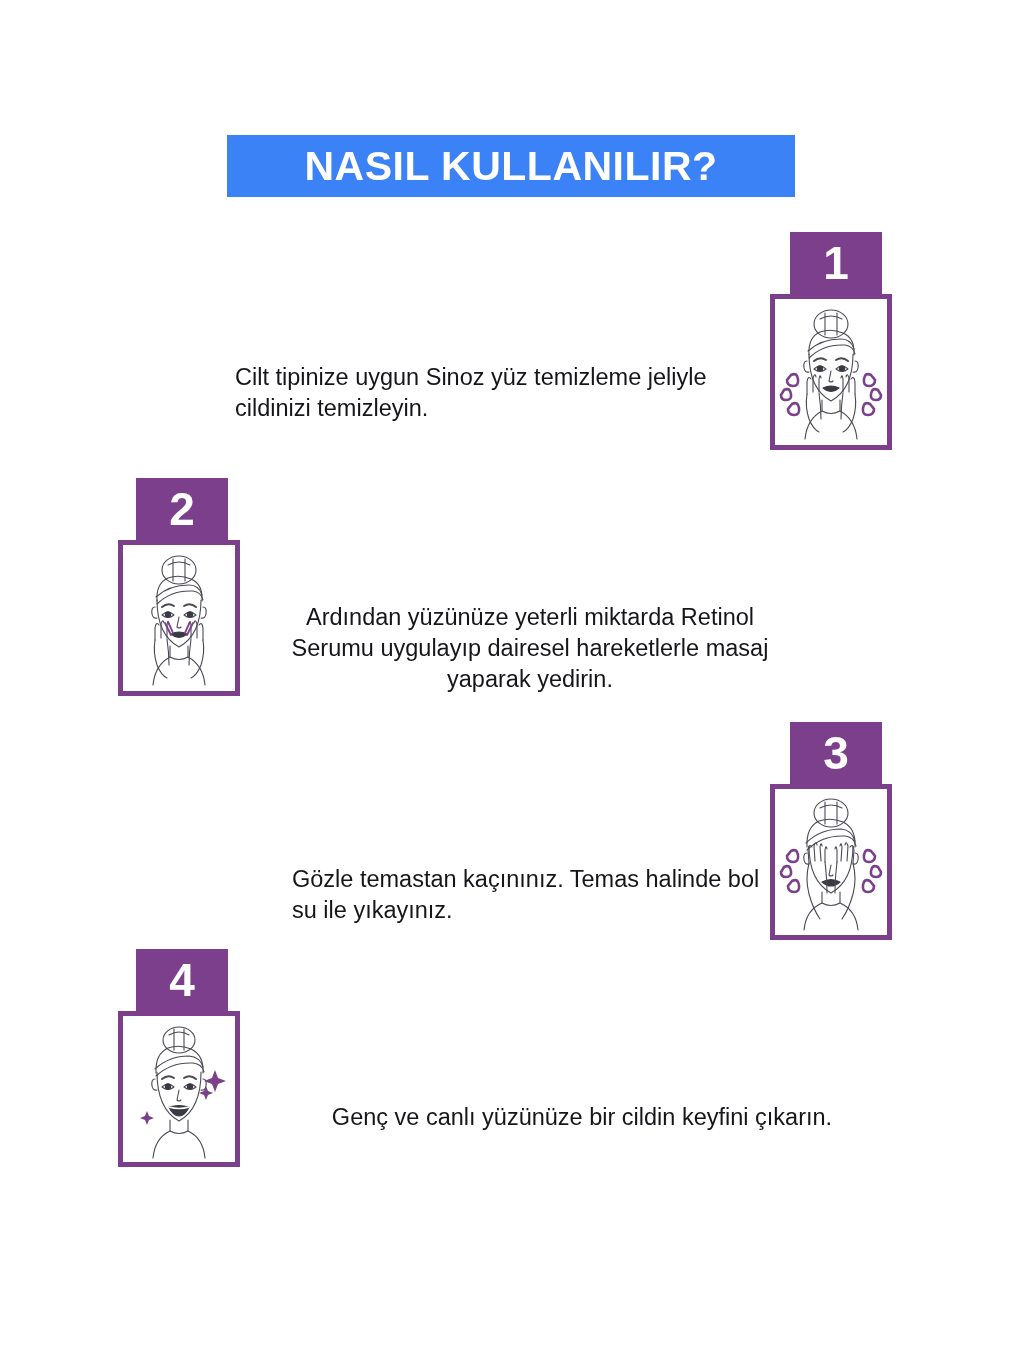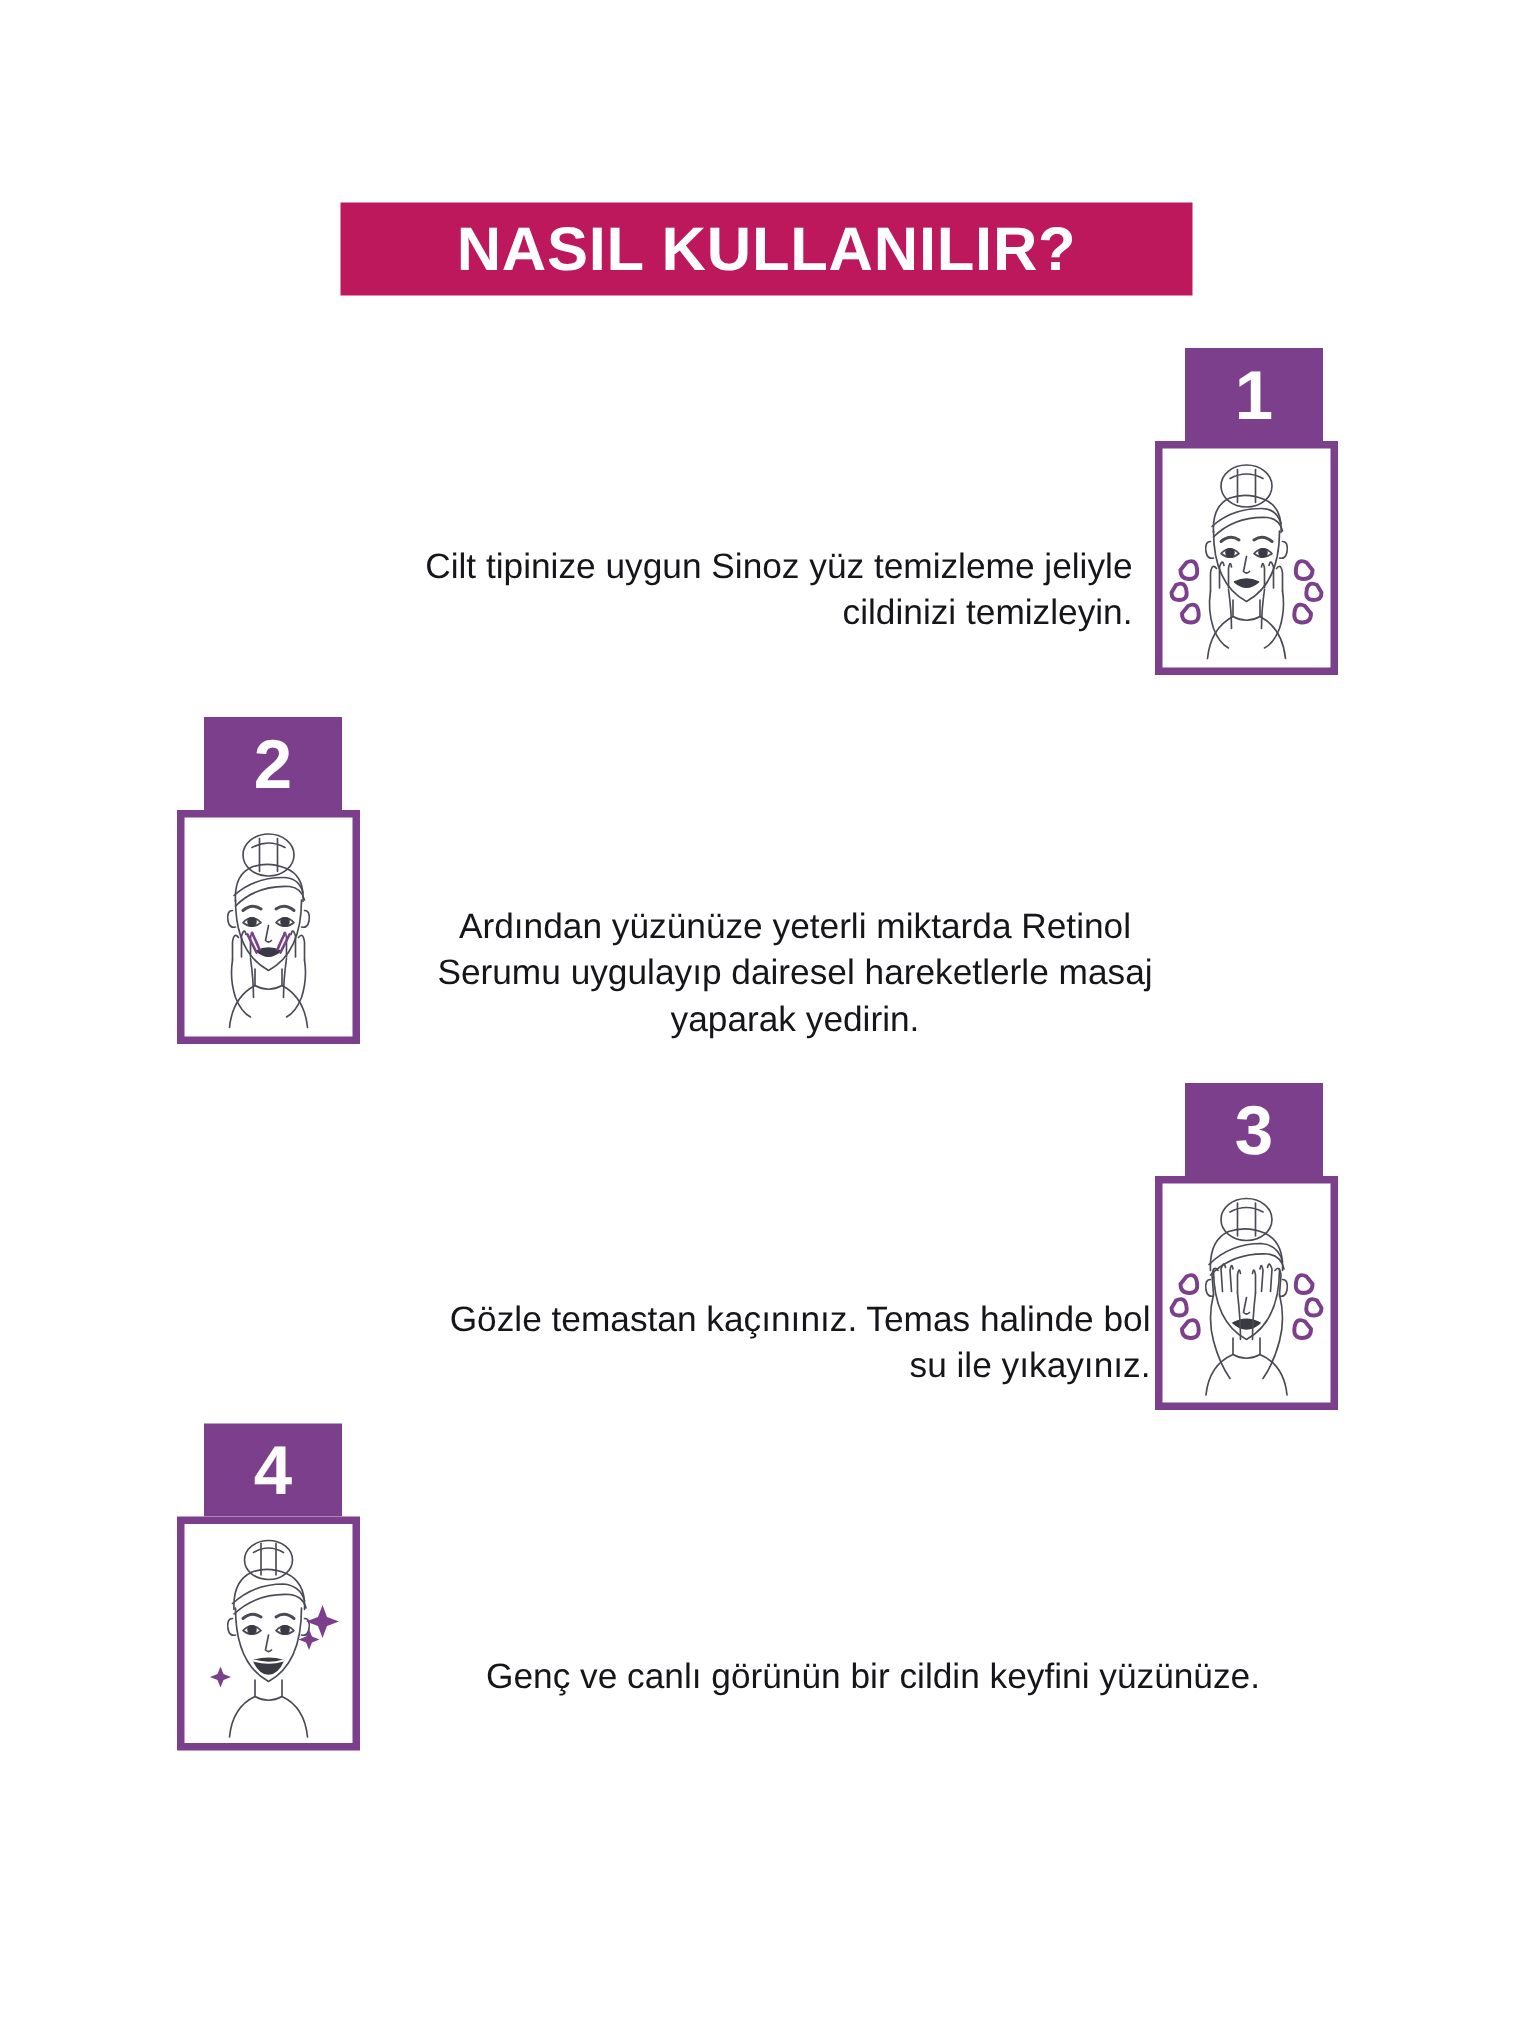--- a/index.html
+++ b/index.html
@@ -24,21 +24,21 @@
     background: #ffffff;
   }
 
   
   .title-banner {
     position: absolute;
     left: 227px;
     top: 135px;
     width: 568px;
     height: 62px;
-    background: #be185d;
+    background: #3b82f6;
     display: flex;
     align-items: center;
     justify-content: center;
   }
   .title-text {
     color: #ffffff;
     font-size: 41px;
     font-weight: bold;
     letter-spacing: 0.5px;
     font-family: "Liberation Sans", sans-serif;
@@ -83,21 +83,21 @@
   }
 
   
   .step-text {
     position: absolute;
     color: #16161a;
     font-size: 23.5px;
     line-height: 1.33;
     font-family: "Liberation Sans", sans-serif;
   }
-  .text-right { text-align: right; }
+  .text-right { }
   .text-left  { text-align: center; }
 
   
   #step1-badge { left: 790px; top: 232px; }
   #step1-card  { left: 770px; top: 294px; }
   #step1-text  { left: 235px; top: 338px; width: 520px; }
 
   
   #step2-badge { left: 136px; top: 478px; }
   #step2-card  { left: 118px; top: 540px; }
@@ -341,16 +341,16 @@
         </g>
 
         <g fill="#7B3F8C">
           <path d="M92 54 L95 62 L103 65 L95 68 L92 76 L89 68 L81 65 L89 62 Z"></path>
           <path d="M83 70 L85 75 L90 77 L85 79 L83 84 L81 79 L76 77 L81 75 Z"></path>
           <path d="M24 95 L26 100 L31 102 L26 104 L24 109 L22 104 L17 102 L22 100 Z"></path>
         </g>
       </svg>
     </div>
 
-    <p class="step-text text-left" id="step4-text">Genç ve canlı görünün bir cildin keyfini yüzünüze.</p>
+    <p class="step-text text-left" id="step4-text">Genç ve canlı yüzünüze bir cildin keyfini çıkarın.</p>
   </div>
 
 </div>
 
 </body></html>

